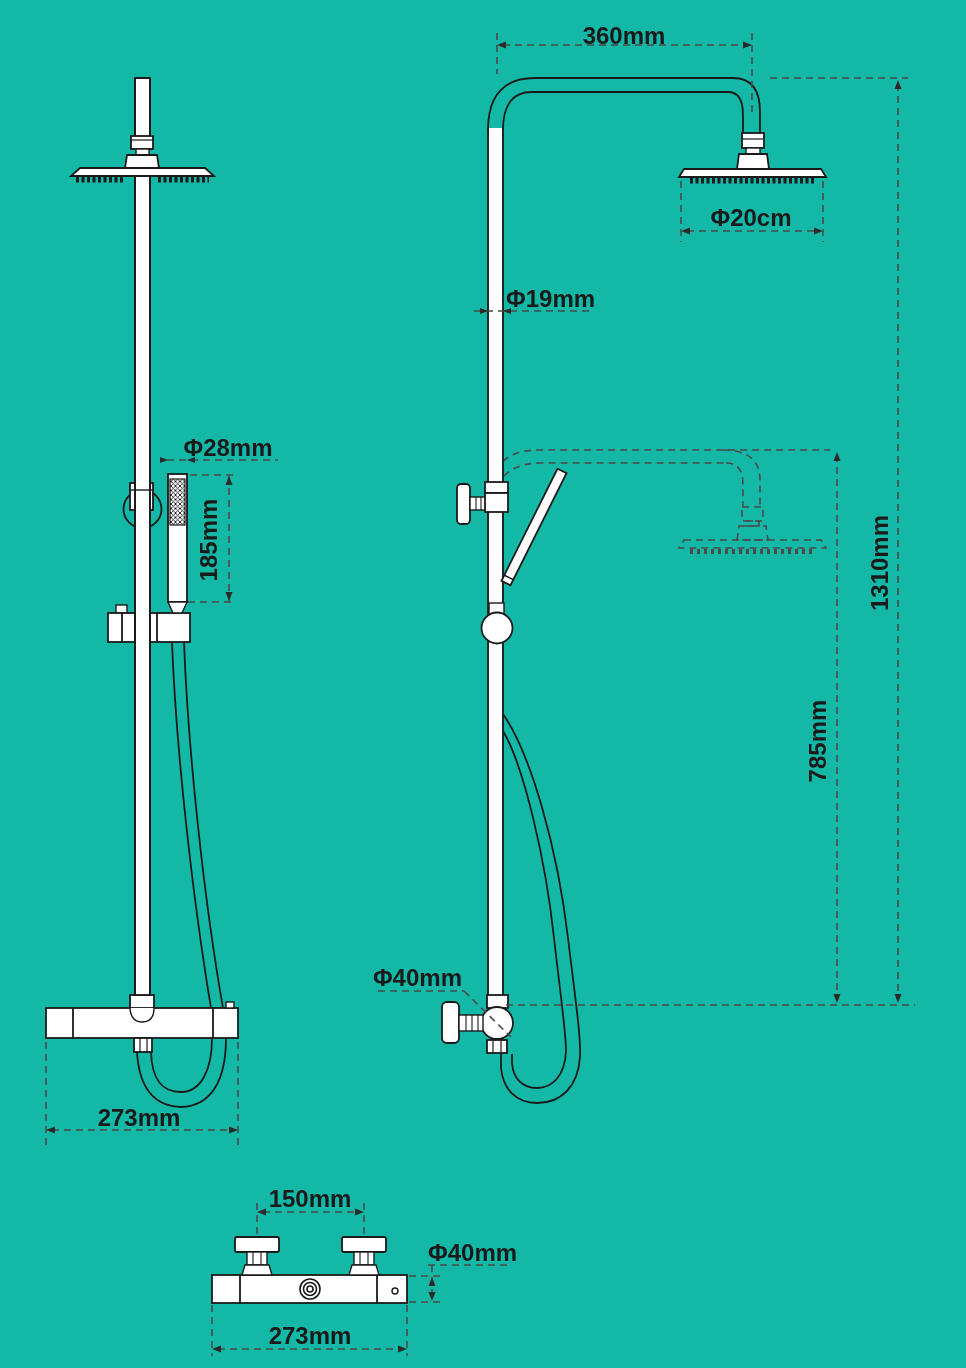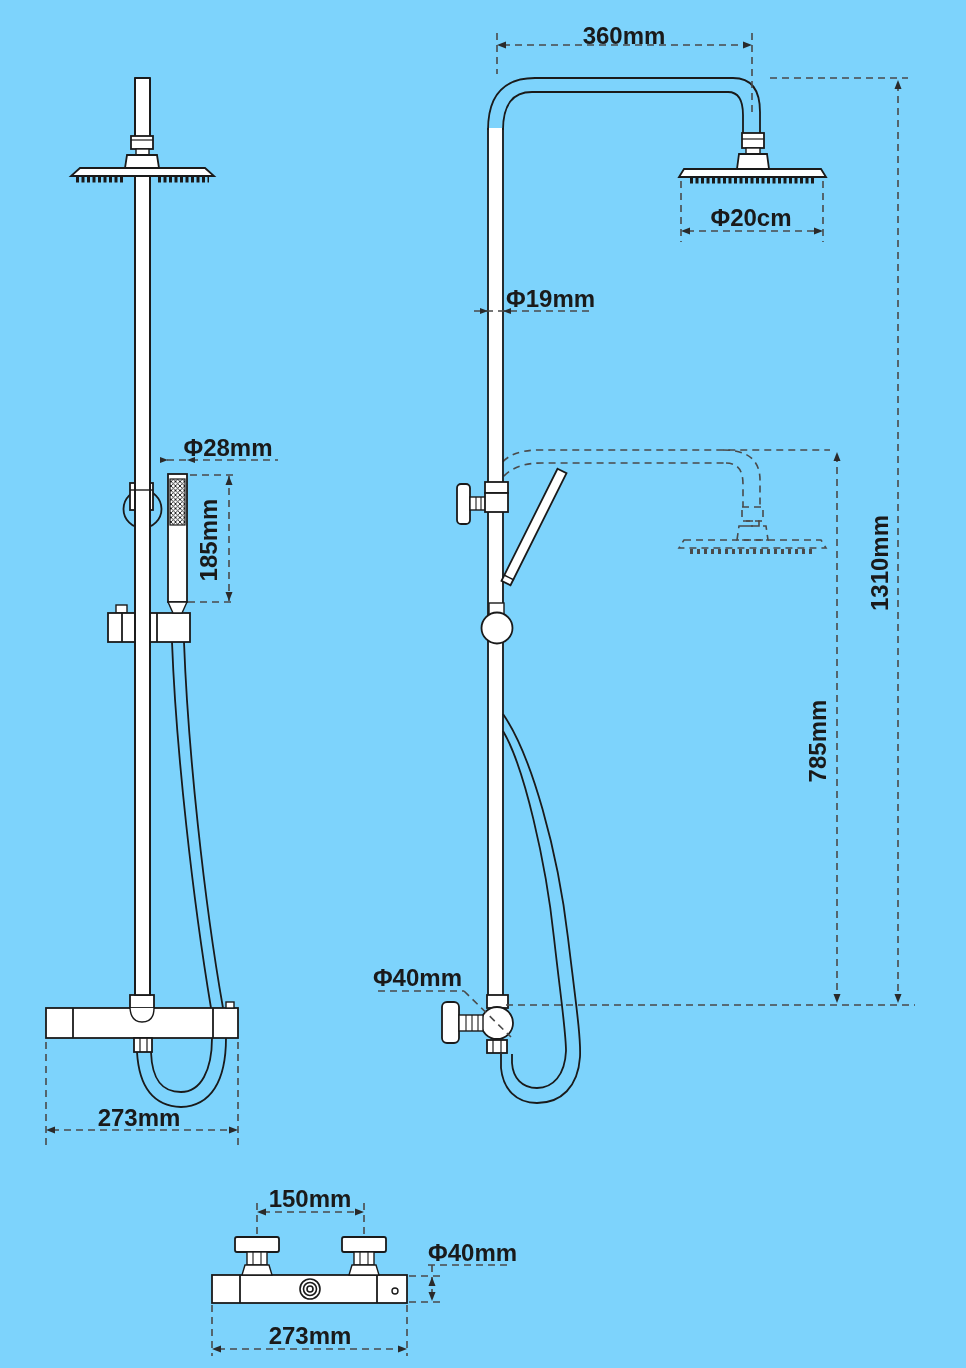--- a/index.html
+++ b/index.html
@@ -1,16 +1,16 @@
 <!DOCTYPE html>
 <html><head>
 <meta charset="utf-8">
 <style>
   html,body{margin:0;padding:0;background:#fff;}
-  .canvas{position:relative;width:966px;height:1368px;background:#7dd3fc;overflow:hidden;}
+  .canvas{position:relative;width:966px;height:1368px;background:#14b8a6;overflow:hidden;}
   svg{display:block;}
   .dim-text{font-family:"Liberation Sans","DejaVu Sans",sans-serif;font-weight:bold;font-size:24px;fill:#1a1a1a;}
 </style>
 </head>
 <body>
 
 <div class="canvas">
 <svg width="966" height="1368" viewBox="0 0 966 1368">
   <defs>
     <pattern id="xhatch" width="4.5" height="4.5" patternUnits="userSpaceOnUse">

